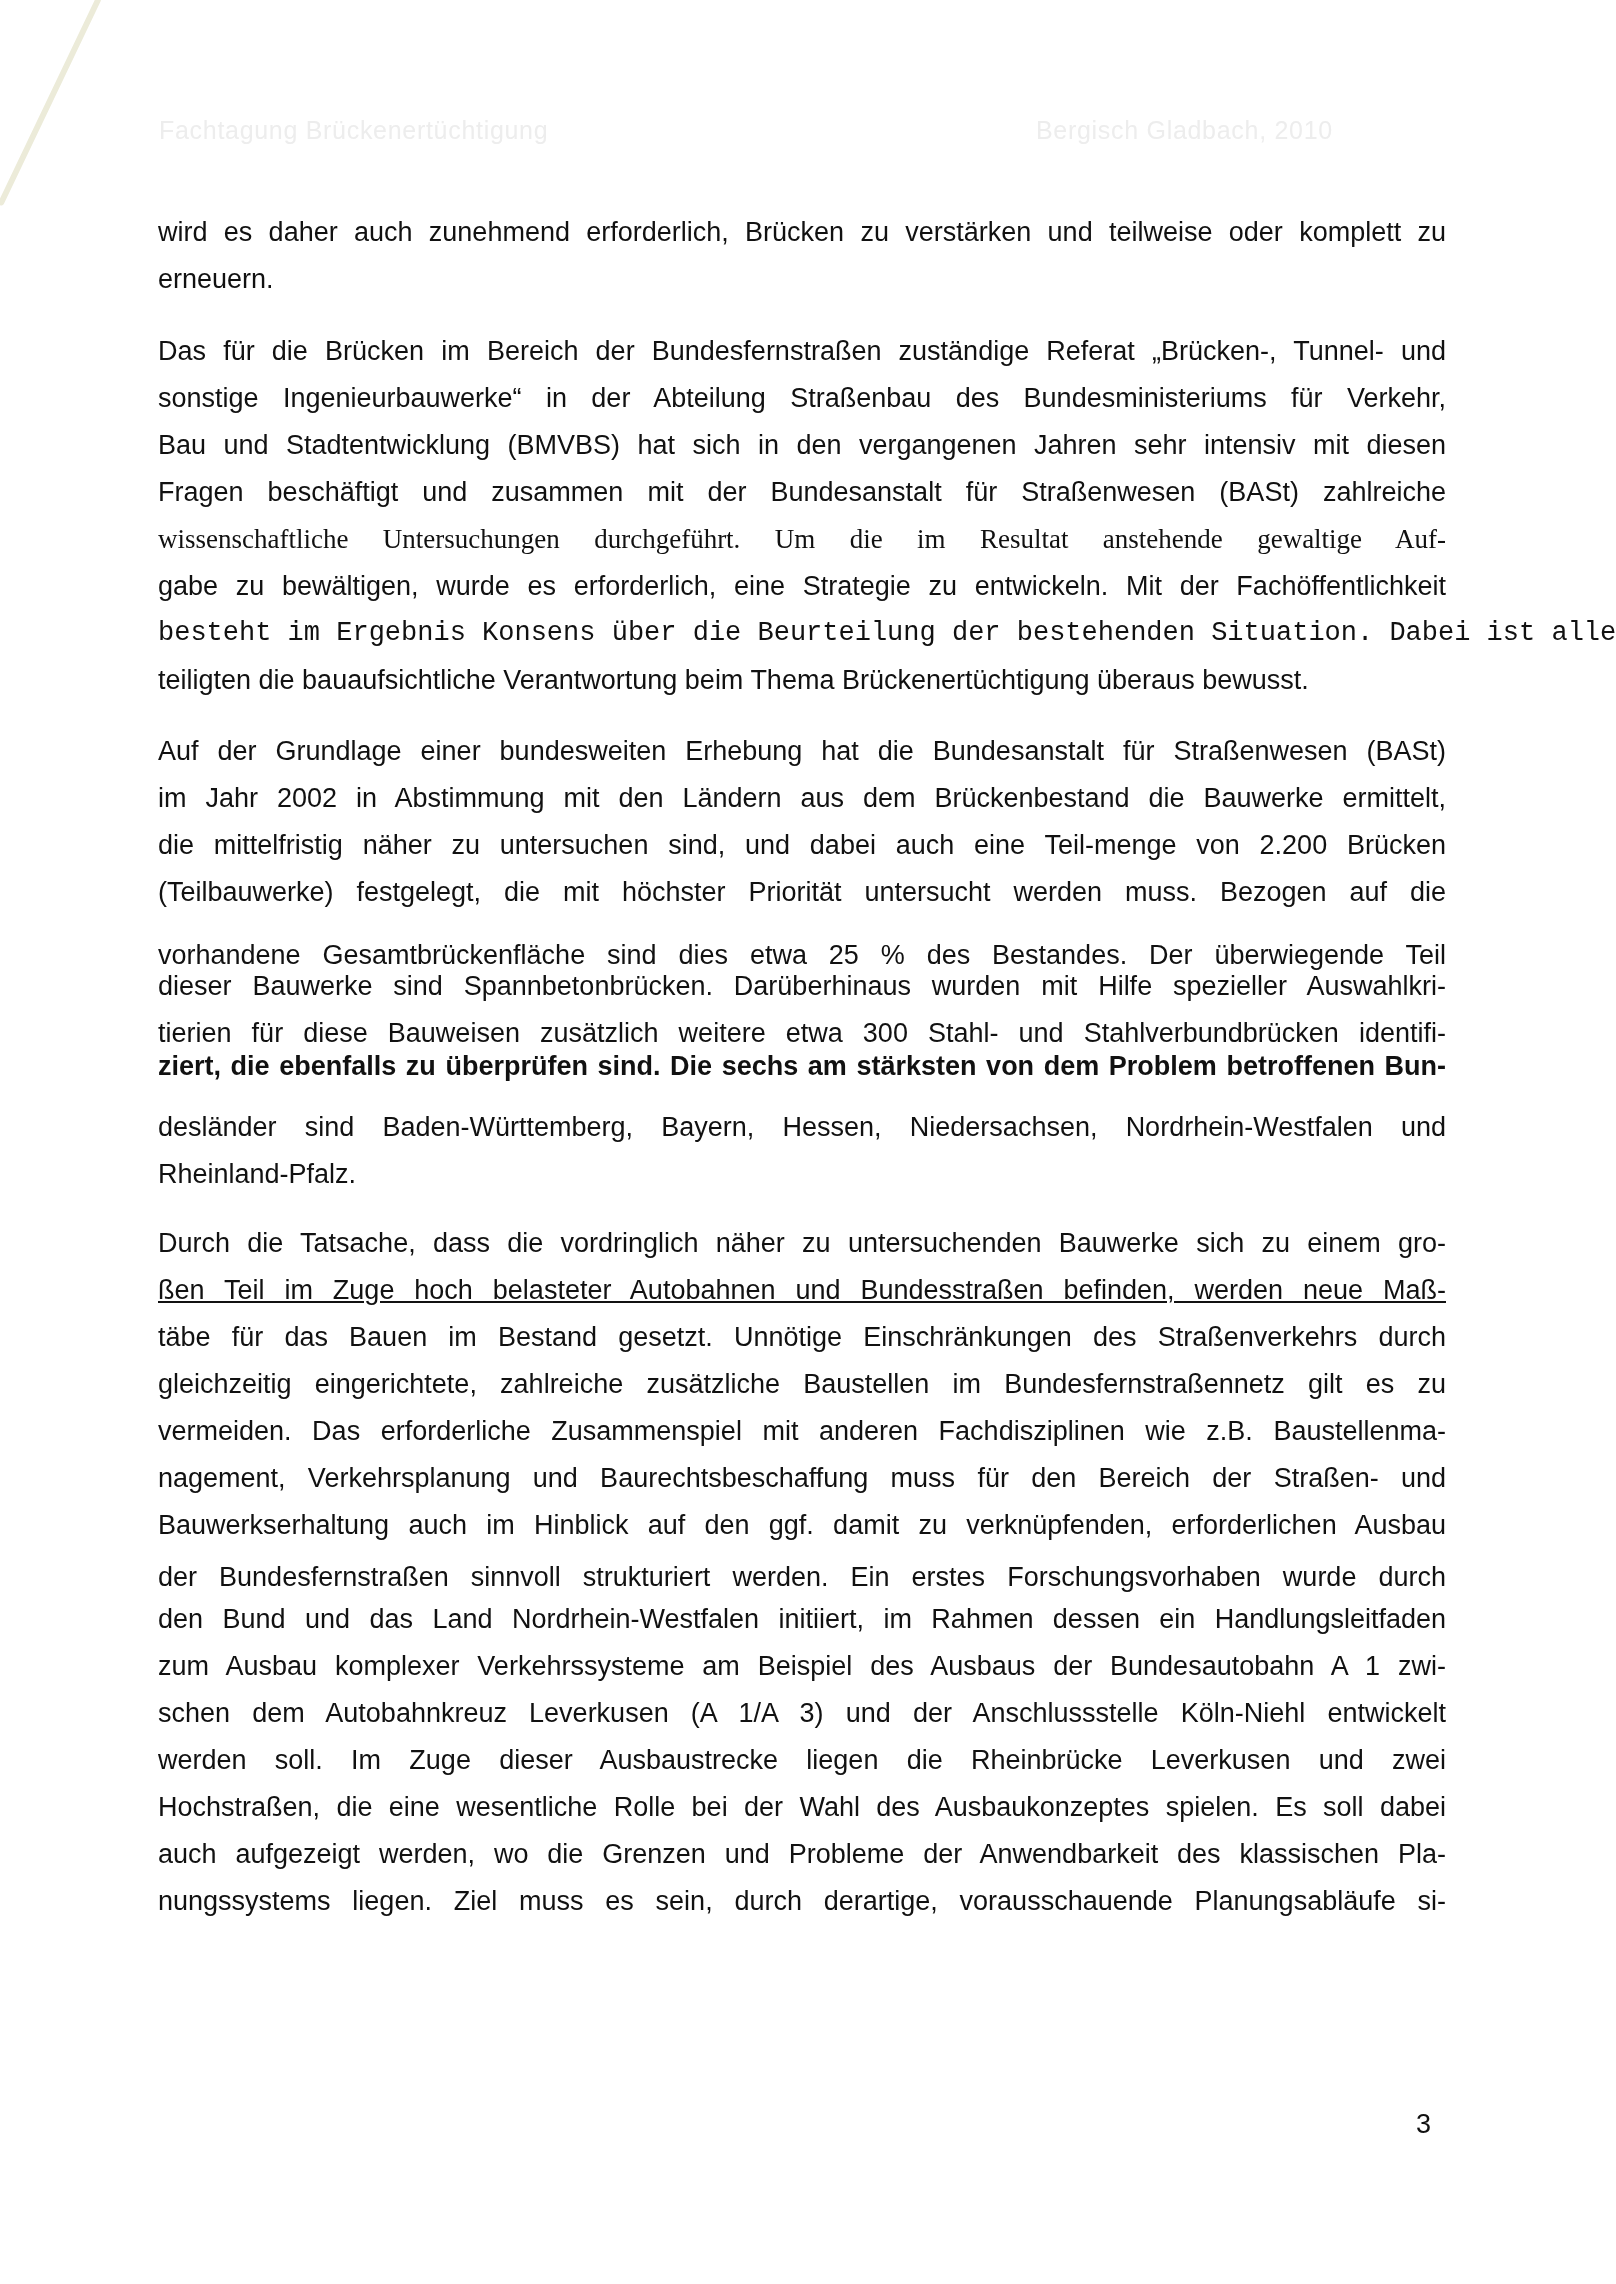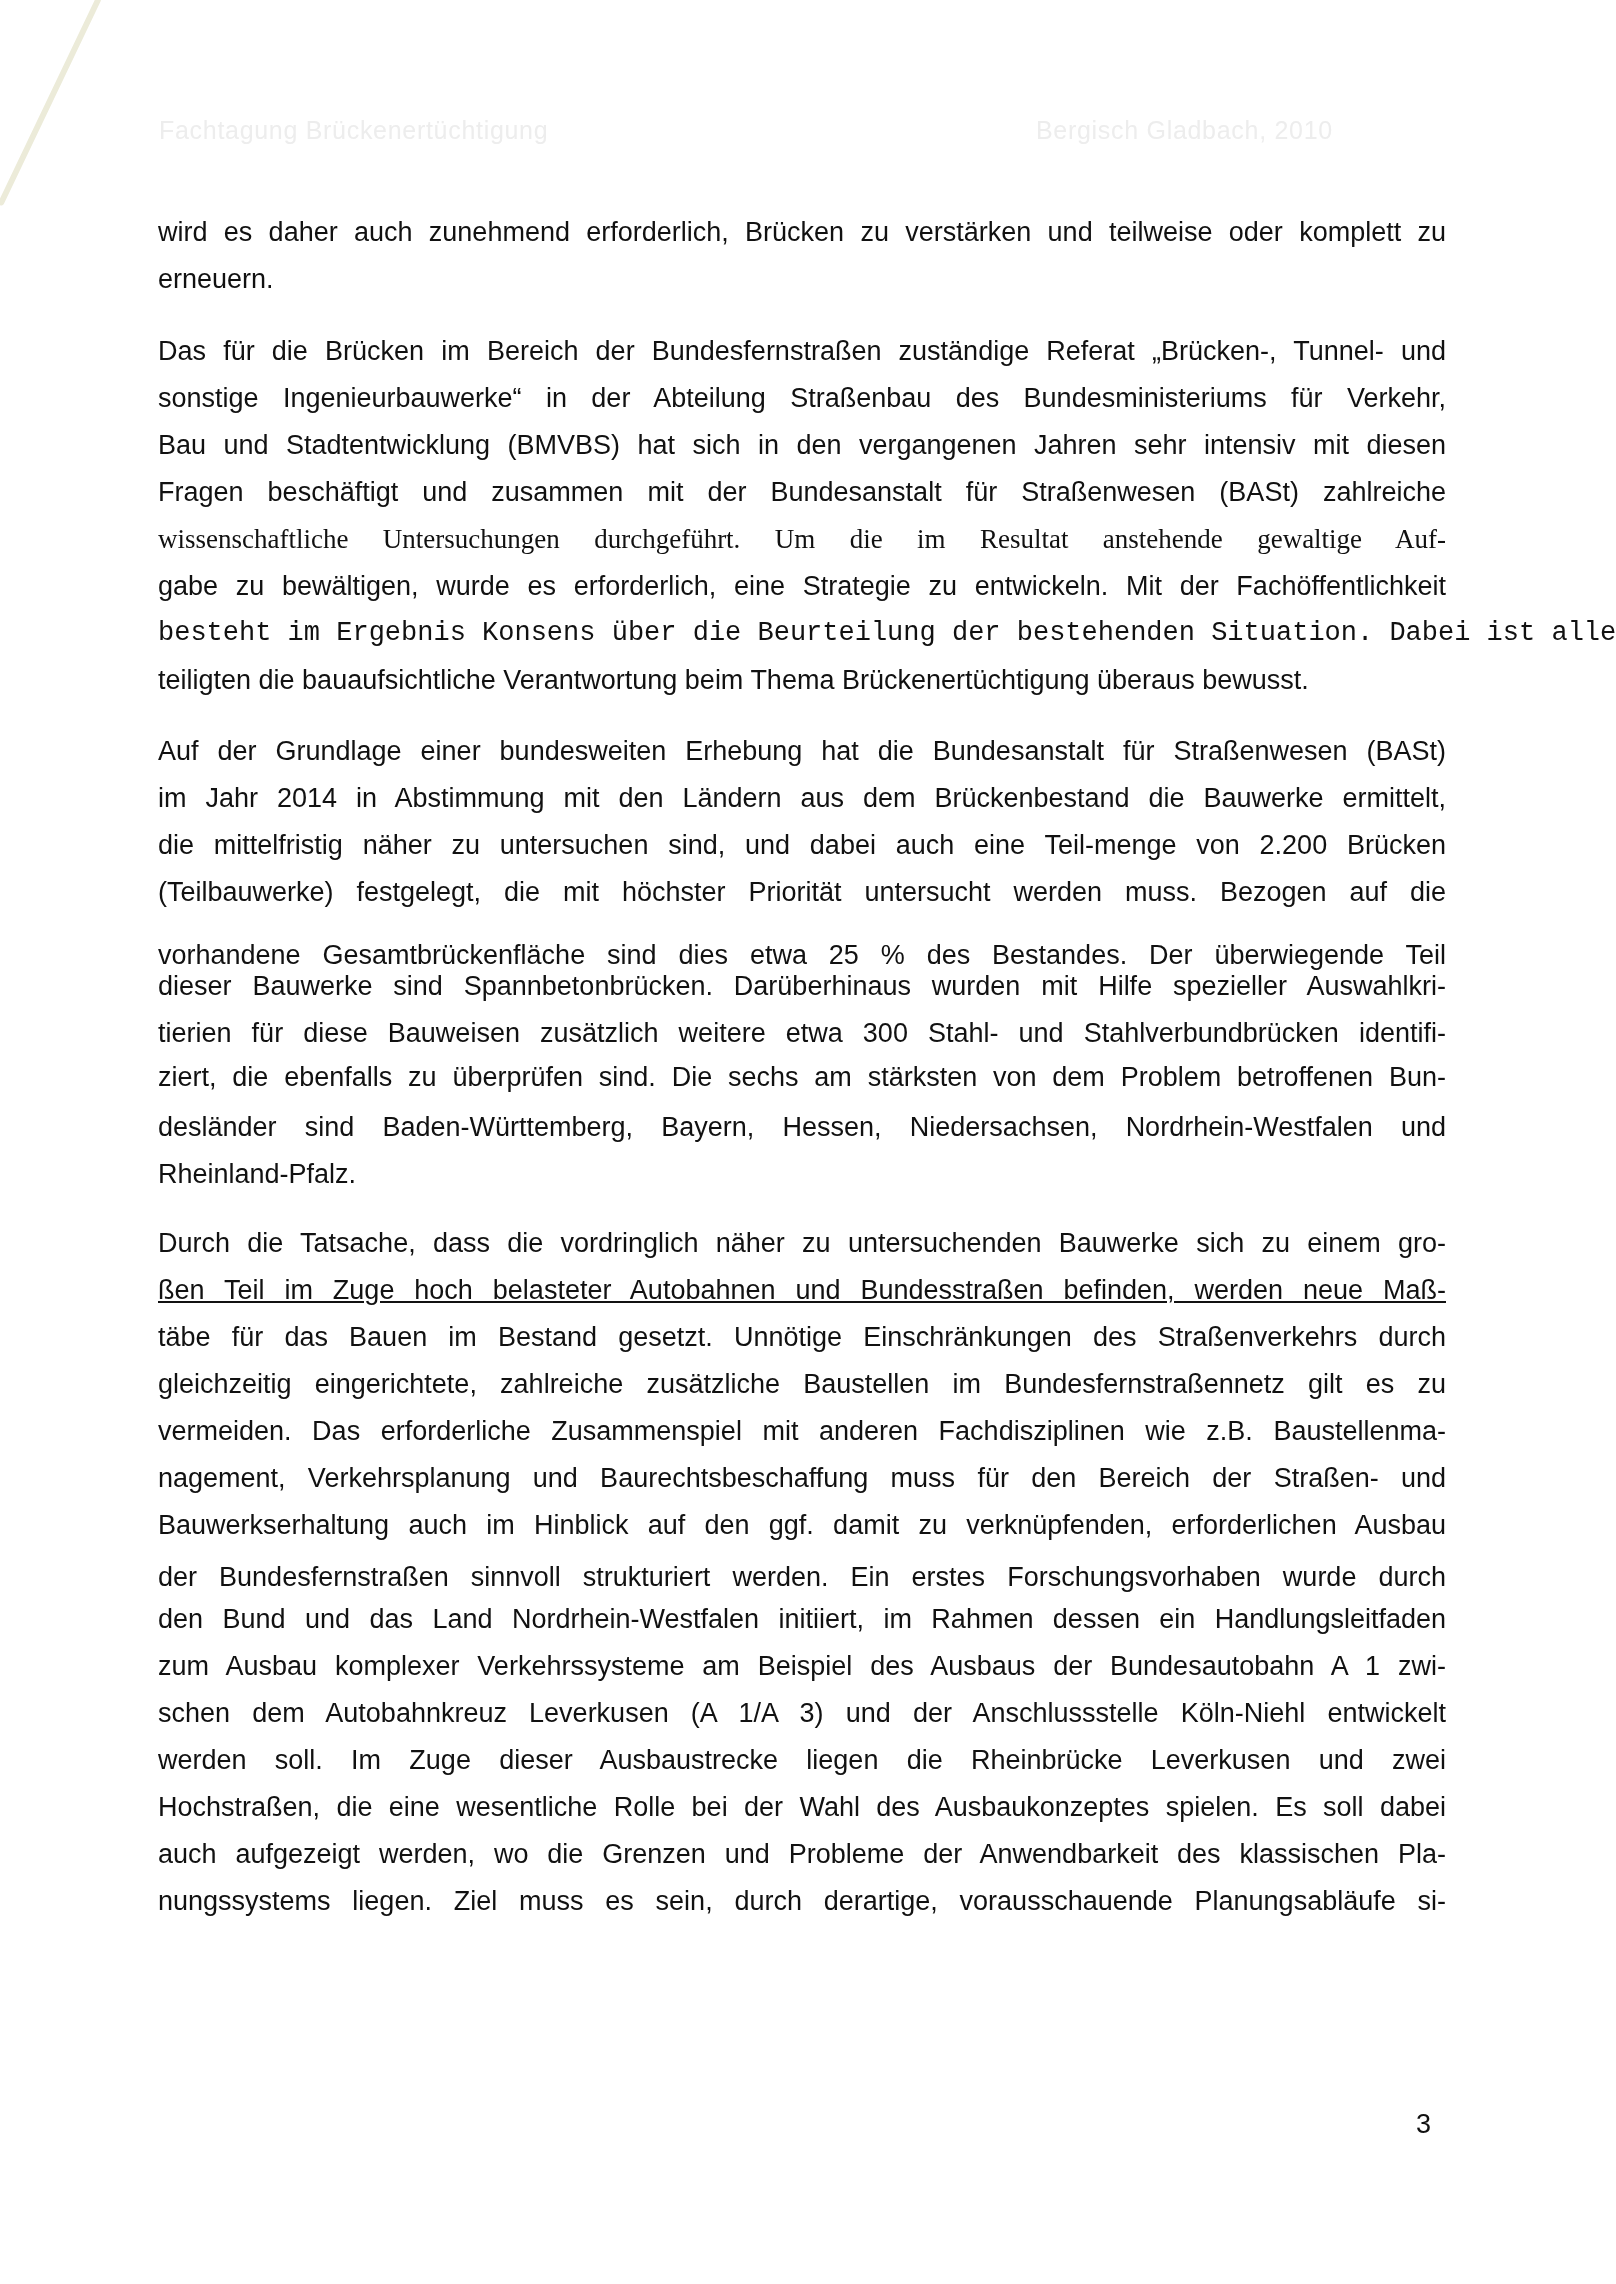--- a/index.html
+++ b/index.html
@@ -43,27 +43,27 @@
     <div class="line" style="top:94px;">Bau und Stadtentwicklung (BMVBS) hat sich in den vergangenen Jahren sehr intensiv mit diesen</div>
     <div class="line" style="top:141px;">Fragen beschäftigt und zusammen mit der Bundesanstalt für Straßenwesen (BASt) zahlreiche</div>
     <div class="line" style="top:188px;font-family:Liberation Serif, serif;">wissenschaftliche Untersuchungen durchgeführt. Um die im Resultat anstehende gewaltige Auf-</div>
     <div class="line" style="top:235px;">gabe zu bewältigen, wurde es erforderlich, eine Strategie zu entwickeln. Mit der Fachöffentlichkeit</div>
     <div class="line" style="top:282px;font-family:Liberation Mono, monospace;">besteht im Ergebnis Konsens über die Beurteilung der bestehenden Situation. Dabei ist allen Be-</div>
     <div class="line last" style="top:329px;">teiligten die bauaufsichtliche Verantwortung beim Thema Brückenertüchtigung überaus bewusst.</div>
   </div>
 
   <div class="text-block" style="top:735px;">
     <div class="line" style="top:0px;">Auf der Grundlage einer bundesweiten Erhebung hat die Bundesanstalt für Straßenwesen (BASt)</div>
-    <div class="line" style="top:47px;">im Jahr 2014 in Abstimmung mit den Ländern aus dem Brückenbestand die Bauwerke ermittelt,</div>
+    <div class="line" style="top:47px;">im Jahr 2002 in Abstimmung mit den Ländern aus dem Brückenbestand die Bauwerke ermittelt,</div>
     <div class="line" style="top:94px;">die mittelfristig näher zu untersuchen sind, und dabei auch eine Teil-menge von 2.200 Brücken</div>
     <div class="line" style="top:141px;">(Teilbauwerke) festgelegt, die mit höchster Priorität untersucht werden muss. Bezogen auf die</div>
     <div class="line" style="top:204px;">vorhandene Gesamtbrückenfläche sind dies etwa 25 % des Bestandes. Der überwiegende Teil</div>
     <div class="line" style="top:235px;">dieser Bauwerke sind Spannbetonbrücken. Darüberhinaus wurden mit Hilfe spezieller Auswahlkri-</div>
     <div class="line" style="top:282px;">tierien für diese Bauweisen zusätzlich weitere etwa 300 Stahl- und Stahlverbundbrücken identifi-</div>
-    <div class="line" style="top:326px;">ziert, die ebenfalls zu überprüfen sind. Die sechs am stärksten von dem Problem betroffenen Bun-</div>
+    <div class="line" style="top:315px;font-weight:bold;">ziert, die ebenfalls zu überprüfen sind. Die sechs am stärksten von dem Problem betroffenen Bun-</div>
     <div class="line" style="top:376px;">desländer sind Baden-Württemberg, Bayern, Hessen, Niedersachsen, Nordrhein-Westfalen und</div>
     <div class="line last" style="top:423px;">Rheinland-Pfalz.</div>
   </div>
 
   <div class="text-block" style="top:1227px;">
     <div class="line" style="top:0px;">Durch die Tatsache, dass die vordringlich näher zu untersuchenden Bauwerke sich zu einem gro-</div>
     <div class="line" style="top:47px;text-decoration:underline;">ßen Teil im Zuge hoch belasteter Autobahnen und Bundesstraßen befinden, werden neue Maß-</div>
     <div class="line" style="top:94px;">täbe für das Bauen im Bestand gesetzt. Unnötige Einschränkungen des Straßenverkehrs durch</div>
     <div class="line" style="top:141px;">gleichzeitig eingerichtete, zahlreiche zusätzliche Baustellen im Bundesfernstraßennetz gilt es zu</div>
     <div class="line" style="top:188px;">vermeiden. Das erforderliche Zusammenspiel mit anderen Fachdisziplinen wie z.B. Baustellenma-</div>

